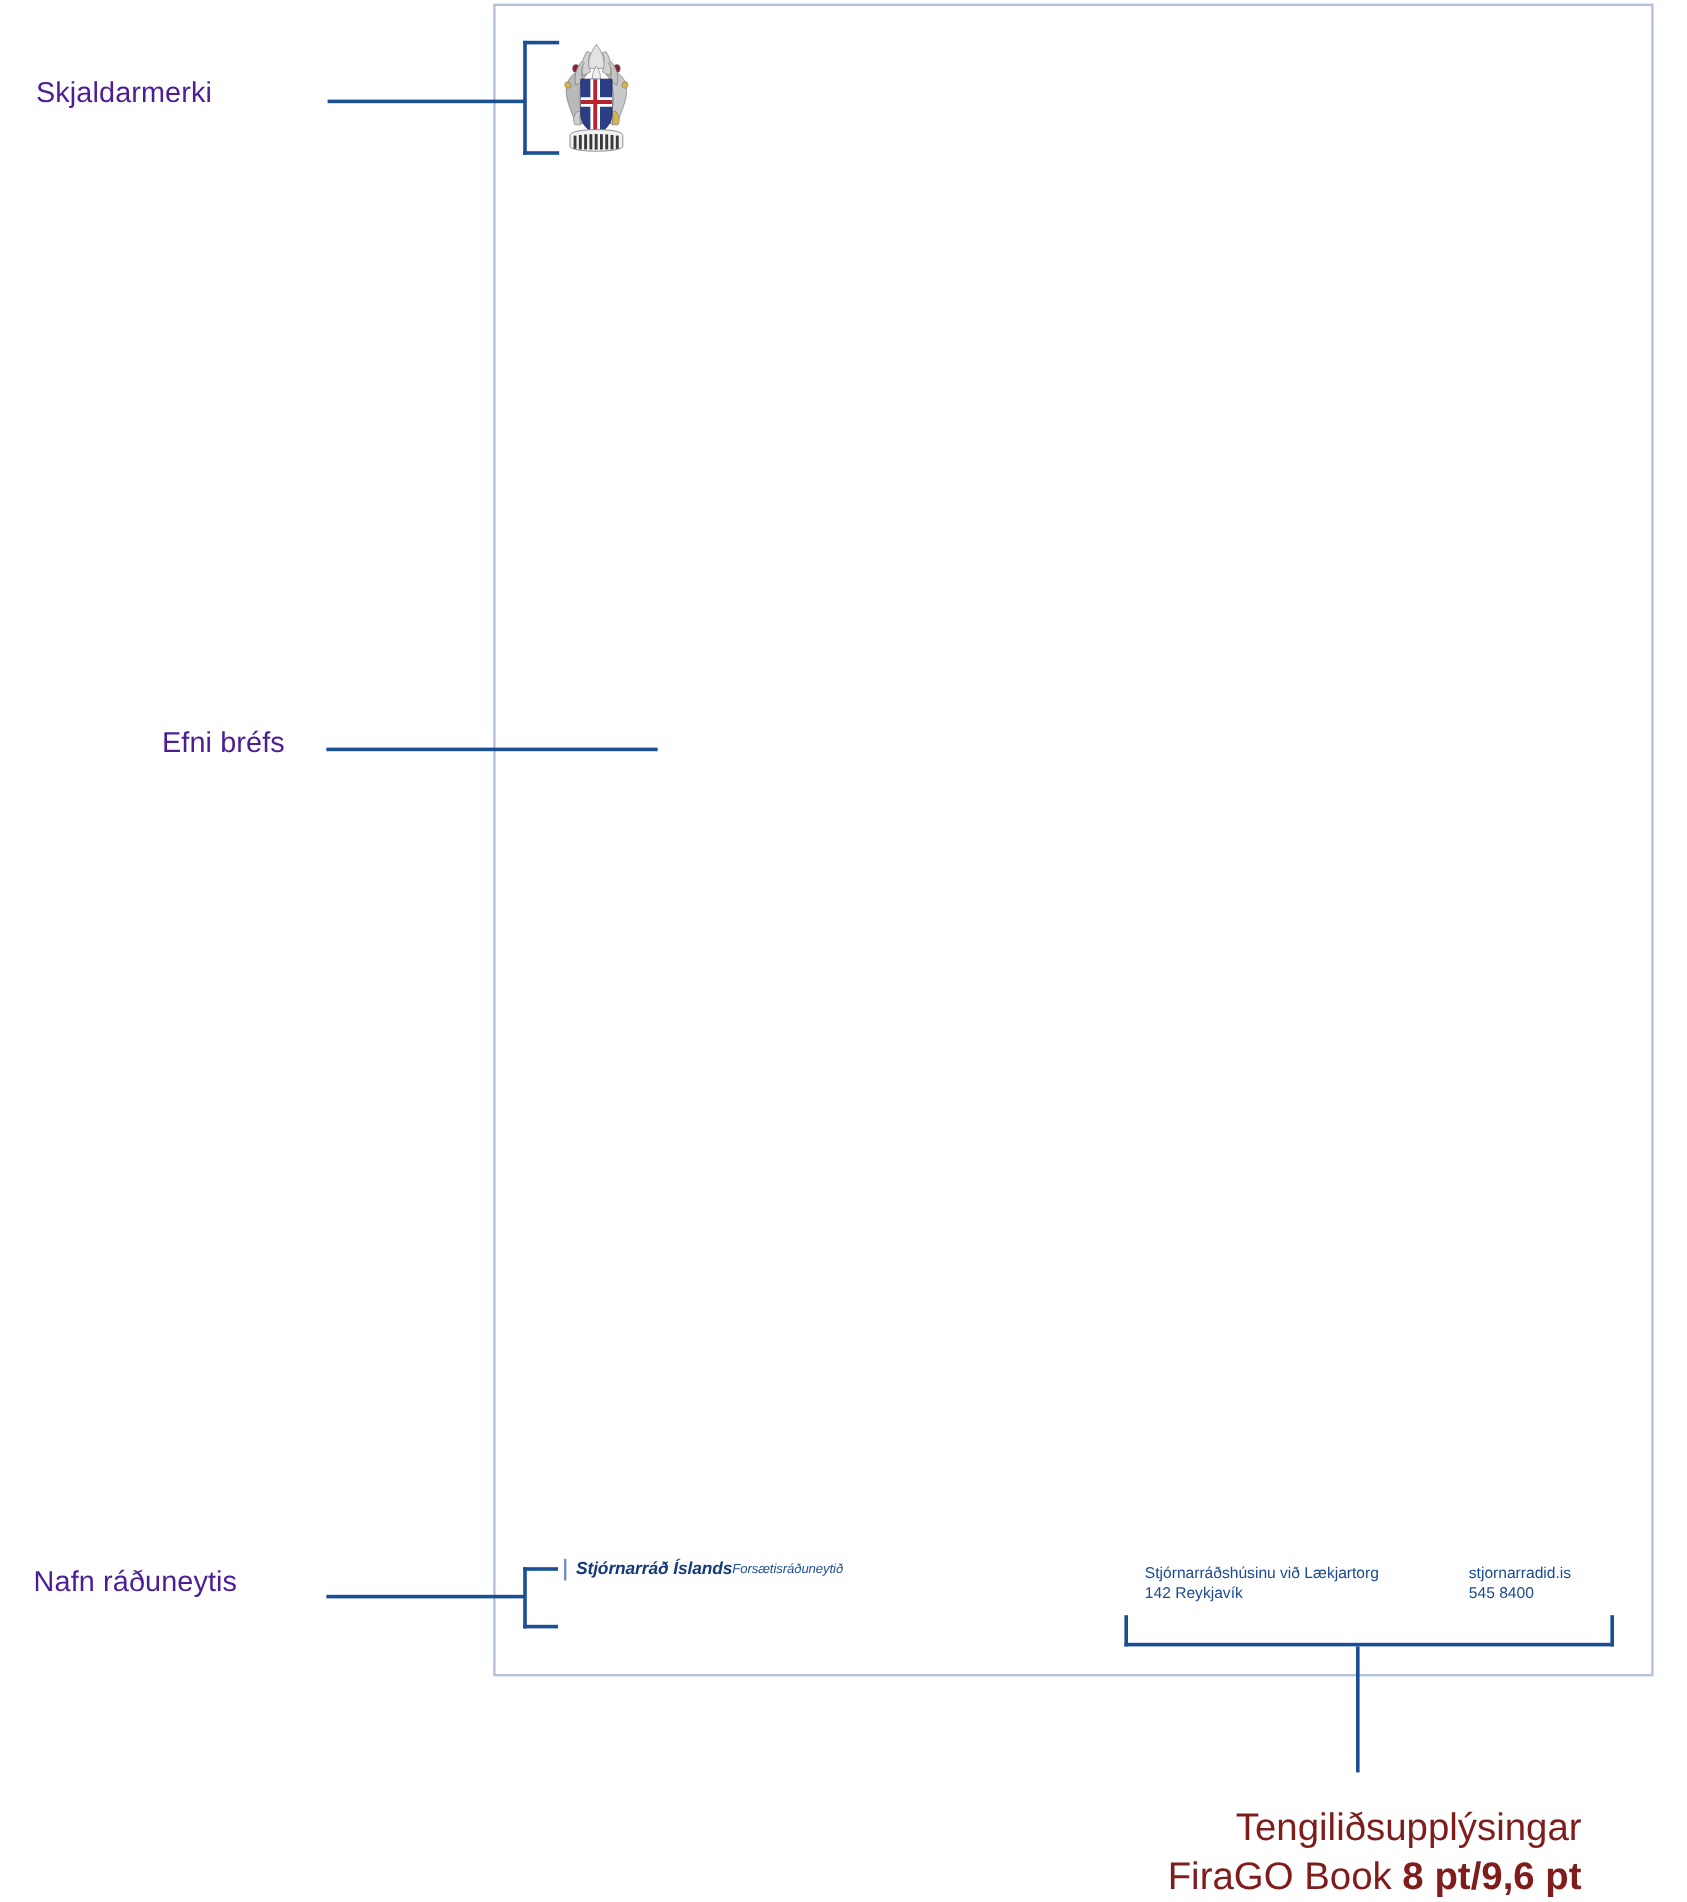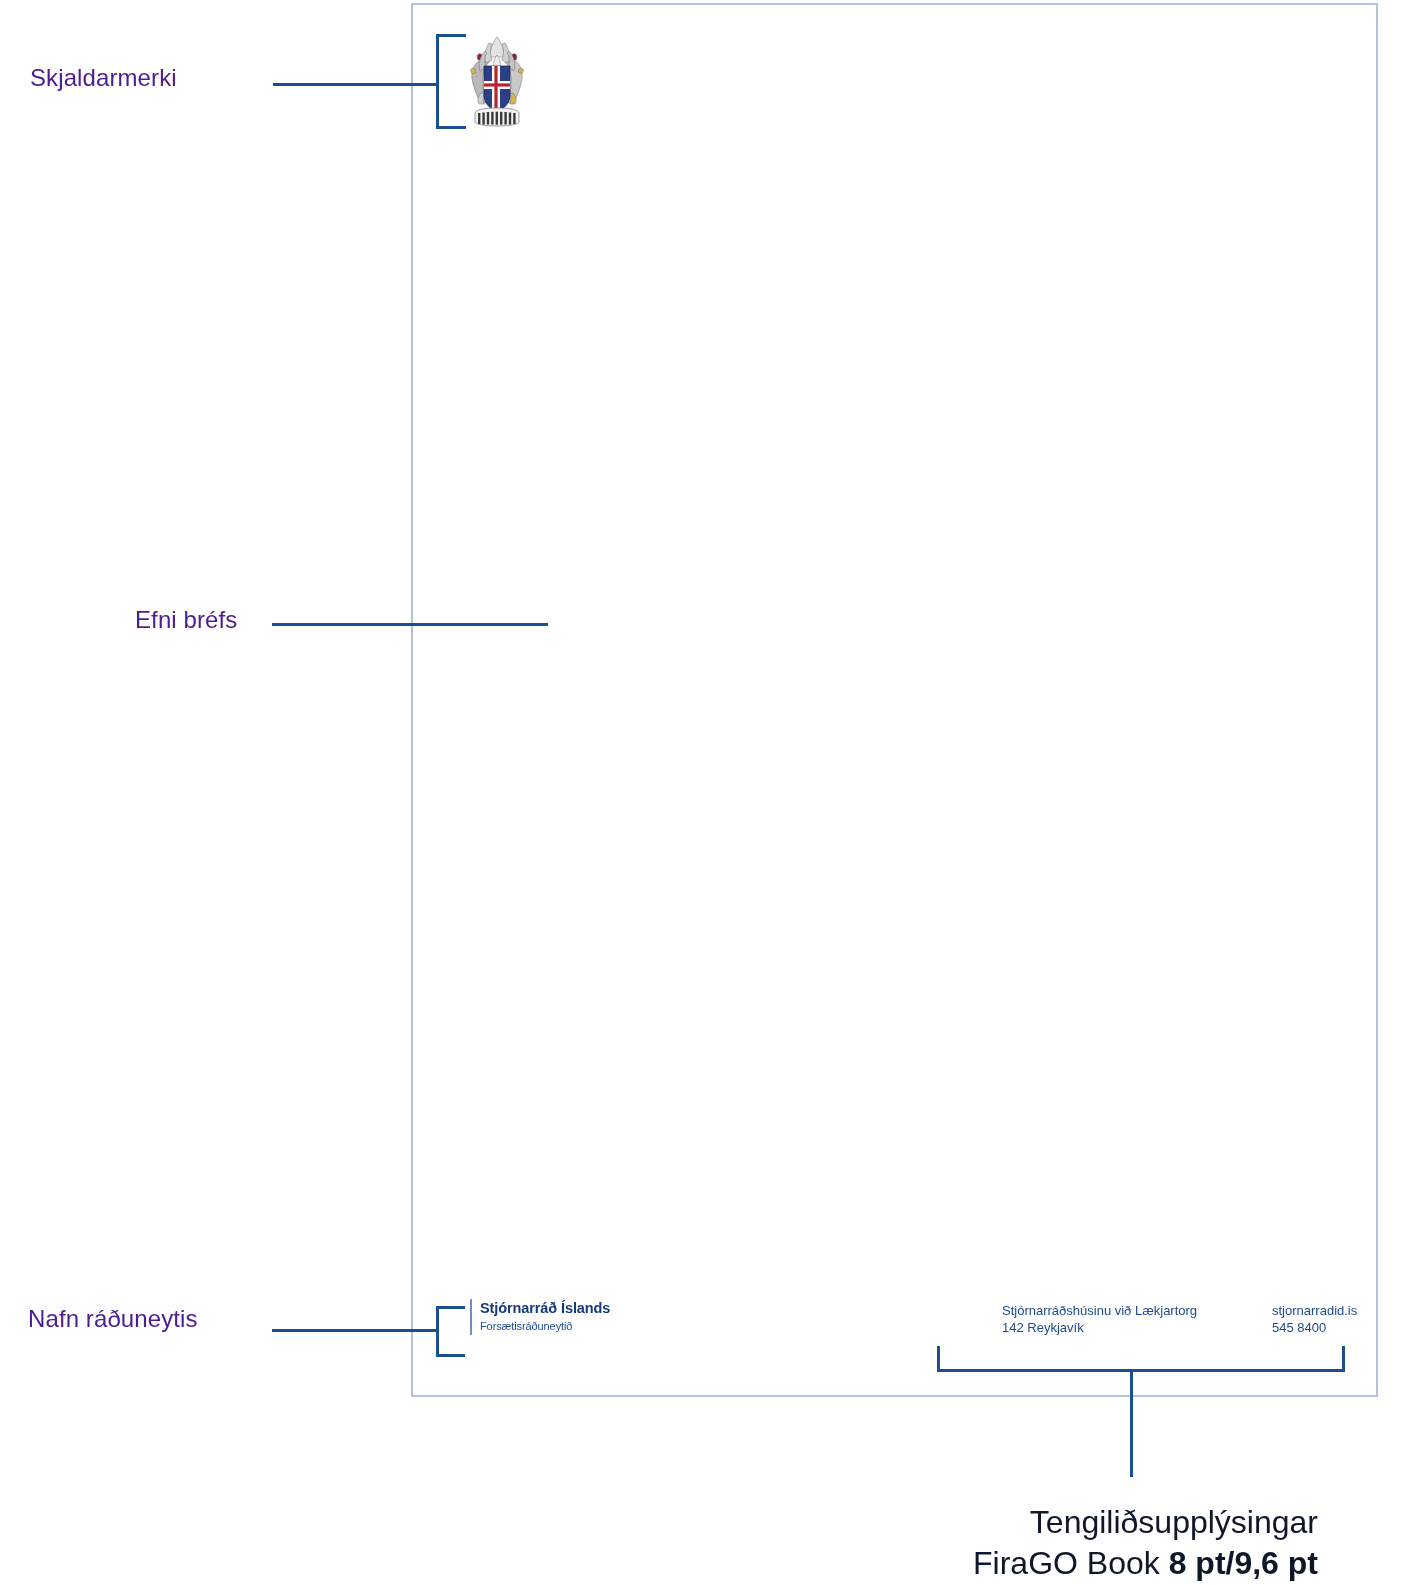--- a/index.html
+++ b/index.html
@@ -89,22 +89,23 @@
     align-items: stretch;
   }
   #ministry-rule {
     width: 2px;
     background: #6f8ec0;
     margin-right: 8px;
     align-self: stretch;
   }
   #ministry-text {
     display: flex;
-    flex-direction: column;
+    flex-direction: row;
     justify-content: center;
+    font-style: italic;
   }
   .ministry-line-1 {
     color: #16397a;
     font-weight: bold;
     font-size: 14.5px;
     line-height: 18px;
     letter-spacing: -0.1px;
     white-space: nowrap;
   }
   .ministry-line-2 {
@@ -115,38 +116,37 @@
     letter-spacing: -0.1px;
     white-space: nowrap;
   }
 
   
   #contact-info {
     position: absolute;
     left: 954px;
     top: 1302px;
     display: flex;
-    margin-left: 48px;
   }
   #contact-address { width: 270px; }
   .contact-line {
     color: #1b4a93;
     font-size: 13px;
     line-height: 17px;
     white-space: nowrap;
   }
 
   
   #bottom-caption {
     position: absolute;
     left: 0;
     top: 1502px;
     width: 1318px;
     text-align: right;
-    color: #0f172a;
+    color: #7f1d1d;
     font-size: 32px;
     line-height: 41px;
   }
   #bottom-caption .bold { font-weight: bold; }
 
   .nowrap { white-space: nowrap; }
 </style>
 </head>
 <body>
 

